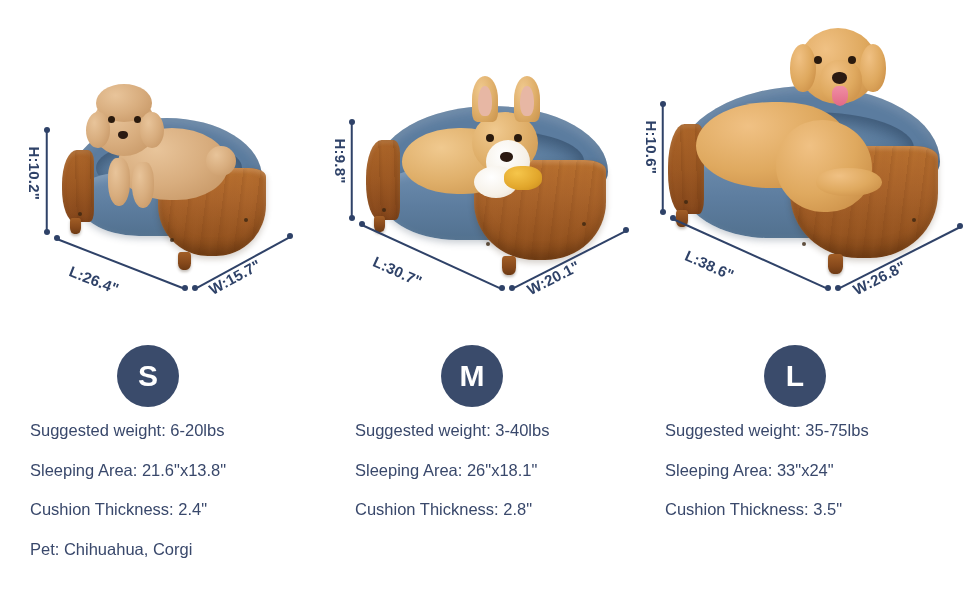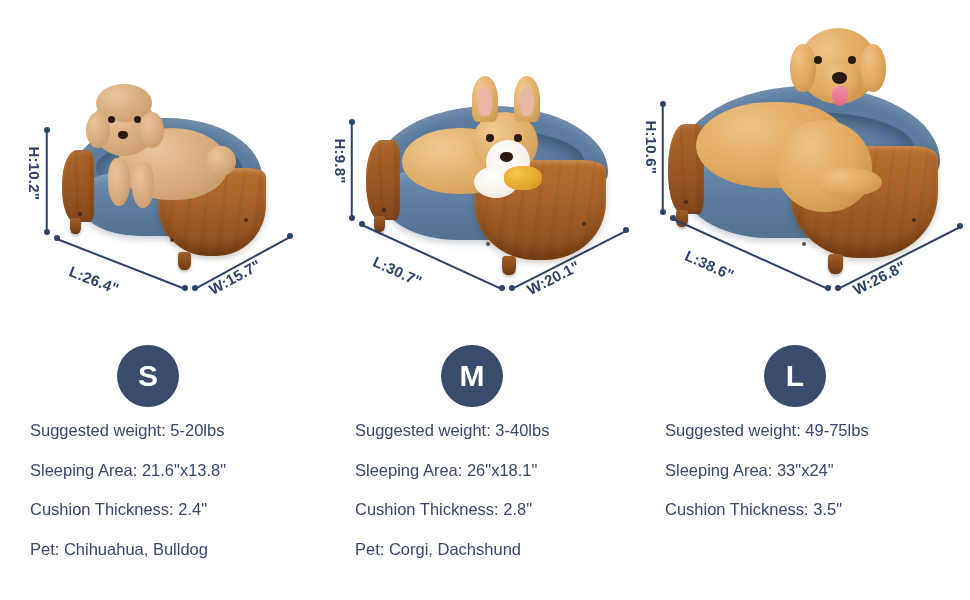--- a/index.html
+++ b/index.html
@@ -284,24 +284,24 @@
       <div class="dim-dot" style="left:290px; top:236px;"></div>
       <div class="dim-line" style="left:195px; top:288px; width:108.3px; transform:rotate(-28.7deg);"></div>
       <div class="dim-label" style="left:210px; top:282px; transform:rotate(-28.7deg);">W:15.7"</div>
     </div>
 
     <div class="badge-row">
       <div class="size-badge">S</div>
     </div>
 
     <div class="spec-list">
-      <div class="spec-line">Suggested weight: 5-20lbs</div>
+      <div class="spec-line">Suggested weight: 6-20lbs</div>
       <div class="spec-line">Sleeping Area: 21.6"x13.8"</div>
       <div class="spec-line">Cushion Thickness: 2.4"</div>
-      <div class="spec-line">Pet: Chihuahua,  Bulldog</div>
+      <div class="spec-line">Pet: Chihuahua,  Corgi</div>
     </div>
   </div>
 
   <div class="size-column col-m">
 
     <div class="product-area">
 
       <div class="bed">
         <div class="bolster-back" style="left:52px; top:106px; width:232px; height:106px;"></div>
         <div class="bolster-inner" style="left:80px; top:130px; width:180px; height:62px;"></div>
@@ -348,21 +348,20 @@
     </div>
 
     <div class="badge-row">
       <div class="size-badge">M</div>
     </div>
 
     <div class="spec-list">
       <div class="spec-line">Suggested weight: 3-40lbs</div>
       <div class="spec-line">Sleeping Area: 26"x18.1"</div>
       <div class="spec-line">Cushion Thickness: 2.8"</div>
-      <div class="spec-line">Pet: Corgi, Dachshund</div>
     </div>
   </div>
 
   <div class="size-column col-l">
 
     <div class="product-area">
 
       <div class="bed">
         <div class="bolster-back" style="left:30px; top:86px; width:262px; height:122px;"></div>
         <div class="bolster-inner" style="left:60px; top:112px; width:206px; height:72px;"></div>
@@ -405,19 +404,19 @@
       <div class="dim-dot" style="left:312px; top:226px;"></div>
       <div class="dim-line" style="left:190px; top:288px; width:136.9px; transform:rotate(-26.9deg);"></div>
       <div class="dim-label" style="left:206px; top:282px; transform:rotate(-26.9deg);">W:26.8"</div>
     </div>
 
     <div class="badge-row">
       <div class="size-badge">L</div>
     </div>
 
     <div class="spec-list">
-      <div class="spec-line">Suggested weight: 49-75lbs</div>
+      <div class="spec-line">Suggested weight: 35-75lbs</div>
       <div class="spec-line">Sleeping Area: 33"x24"</div>
       <div class="spec-line">Cushion Thickness: 3.5"</div>
     </div>
   </div>
 
 </div>
 
 </body></html>

